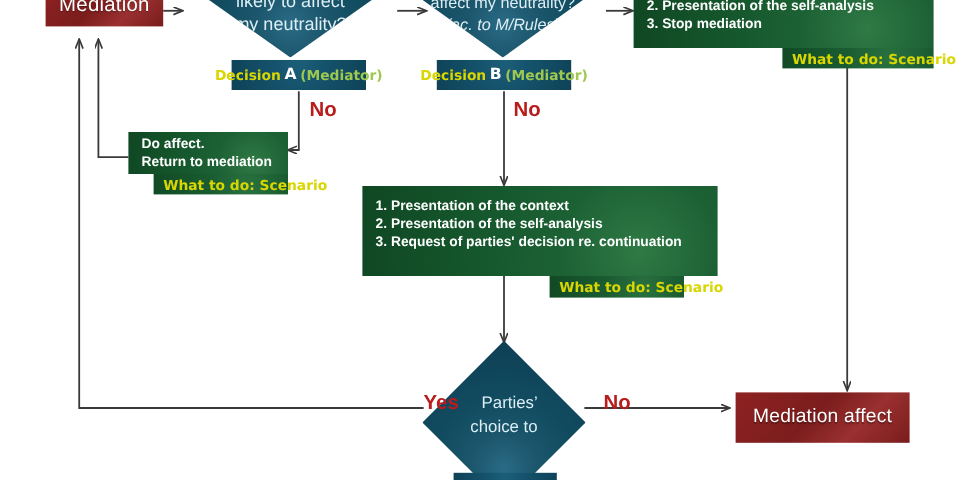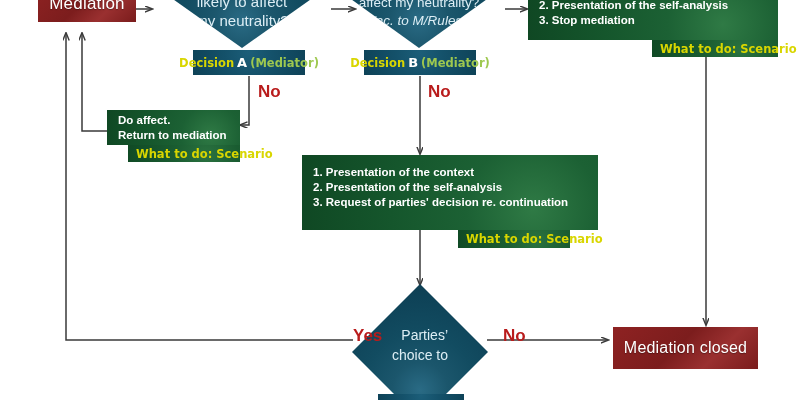--- a/index.html
+++ b/index.html
@@ -170,21 +170,21 @@
   <div class="diamond" style="left:352px;top:284px;width:136px;height:136px;font-size:14px;line-height:20px;">
     <div class="dtxt" style="margin-top:-14px;text-align:right;">
       <div>Parties’</div>
       <div>choice to</div>
     </div>
   </div>
 
   <div class="decision" style="left:378px;top:394px;width:86px;height:14px;"></div>
 
   <div class="node redbox" style="left:613px;top:327px;width:145px;height:42px;font-size:16px;">
-    <span>Mediation closed</span>
+    <span>Mediation affect</span>
   </div>
 
   <div class="edgelabel" style="left:258px;top:82px;">No</div>
   <div class="edgelabel" style="left:428px;top:82px;">No</div>
   <div class="edgelabel" style="left:310px;top:326px;margin-left:43px;">Yes</div>
   <div class="edgelabel" style="left:503px;top:326px;">No</div>
 
 </div>
 
 </body></html>

